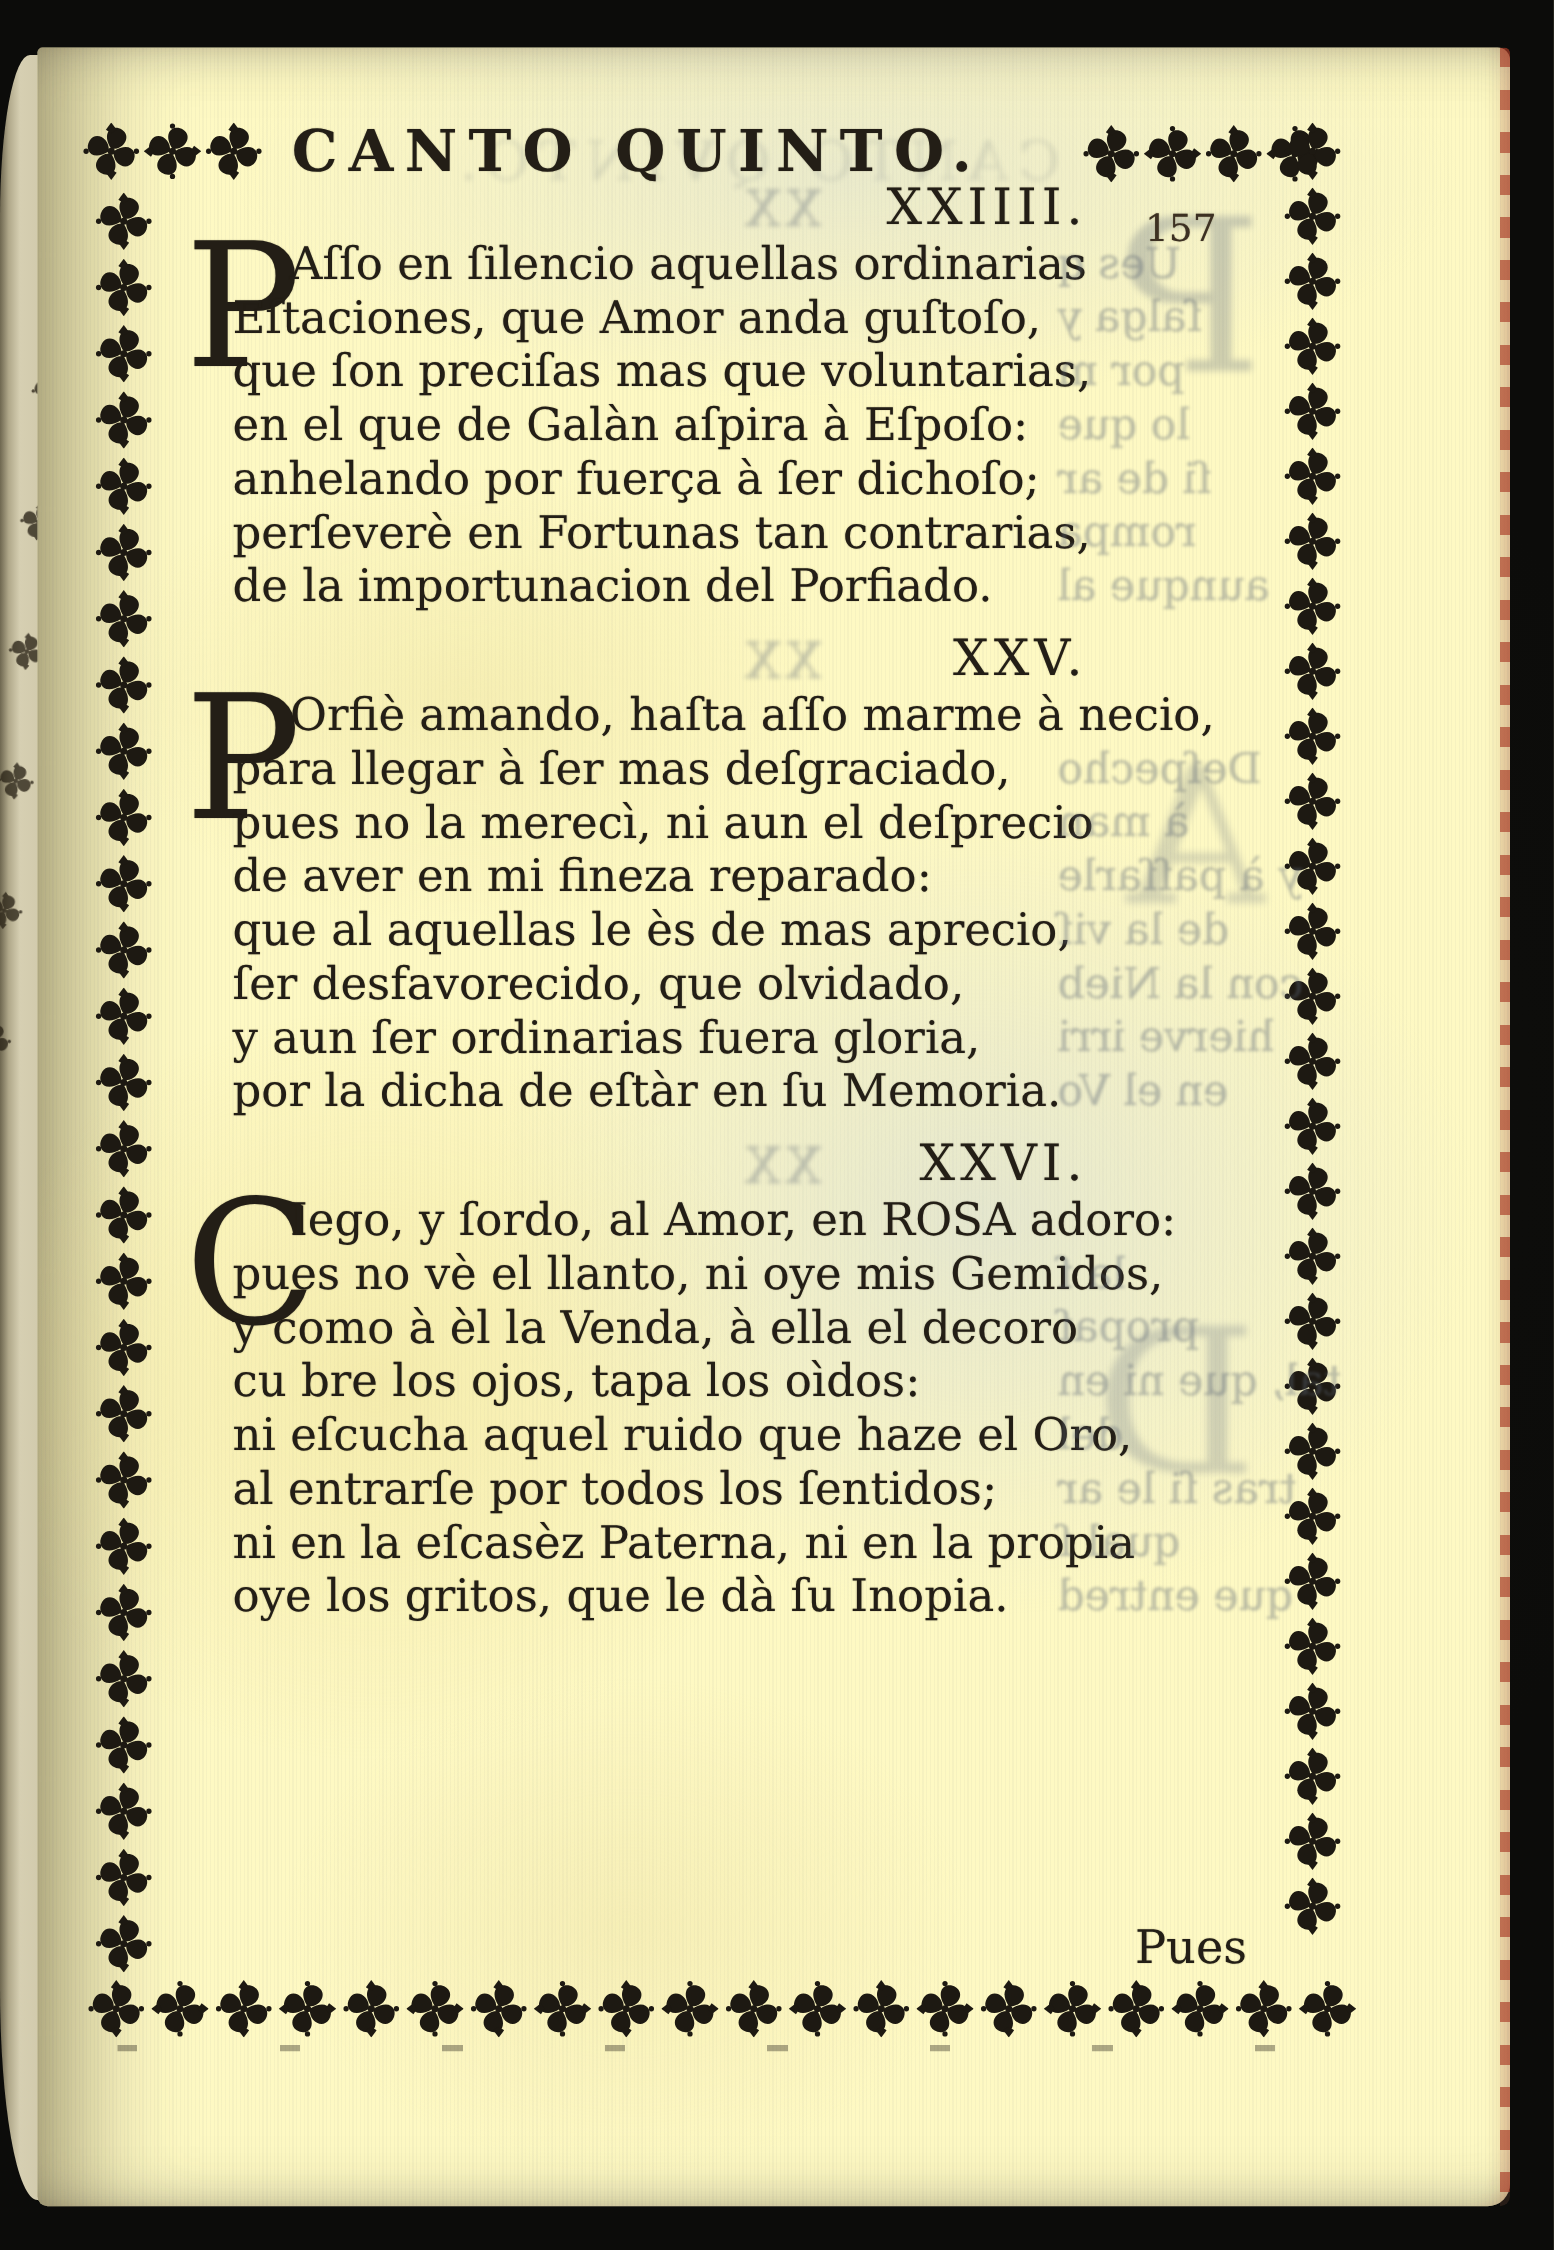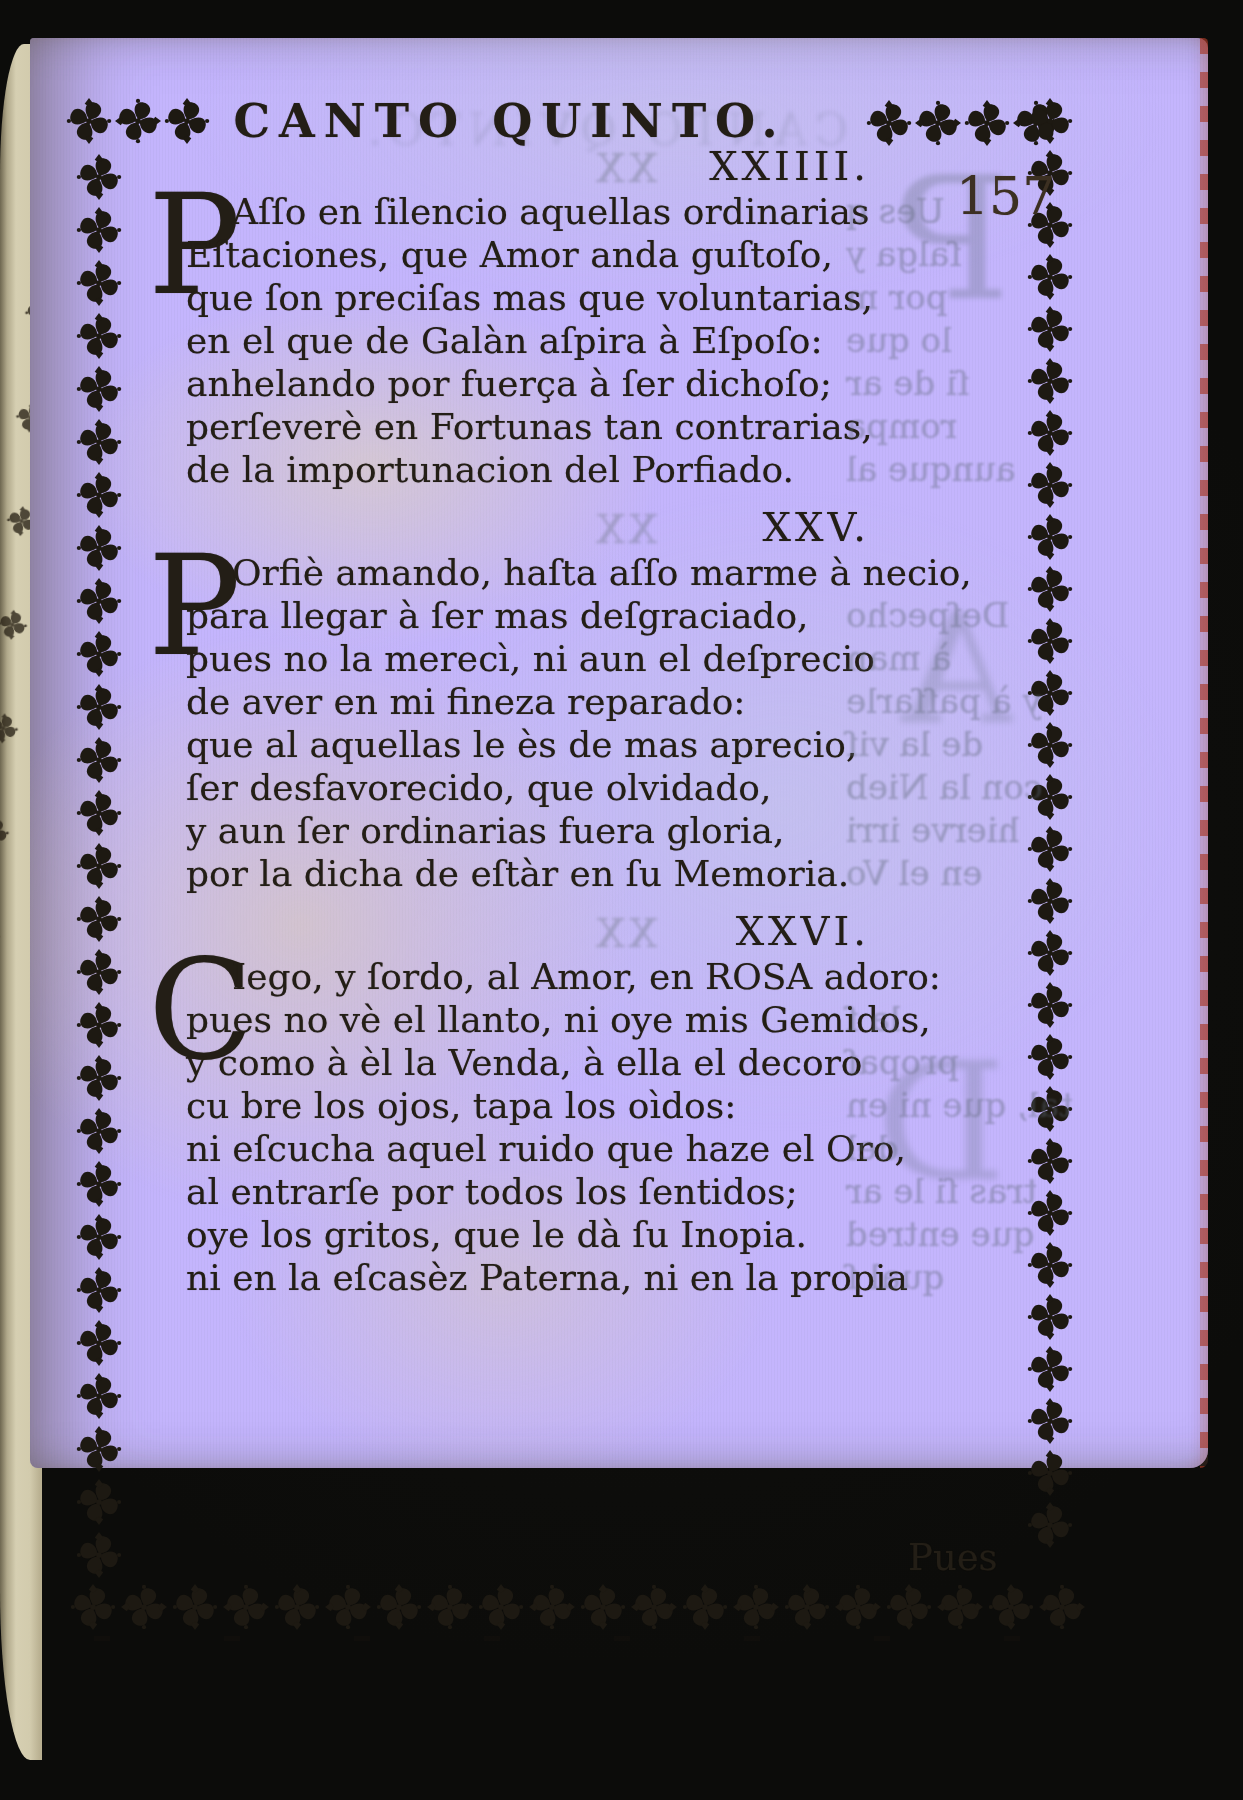--- a/index.html
+++ b/index.html
@@ -16,22 +16,22 @@
   .gutter-pages{
     position:absolute;left:0;top:44px;width:42px;height:1716px;overflow:hidden;
     background:linear-gradient(90deg,#6e6750 0,#b0a88a 7px,#d6cfb2 16px,#d2cbad 30px,#b9b091 40px);
     border-radius:24px 0 0 30px / 130px 0 0 170px;
   }
   .gutter-orn{position:absolute;left:2px;top:150px;display:flex;flex-direction:column;gap:74px;
     opacity:.78;filter:blur(.4px);transform:rotate(5deg);}
   .gutter-orn .fl{width:30px;height:30px;fill:#2a2317;}
   
   .page{
-    position:absolute;left:30px;top:38px;width:1178px;height:1430px;
-    background:#c4b5fd;
+    position:absolute;left:30px;top:38px;width:1178px;height:1727px;
+    background:#fef9c3;
     border-radius:4px 10px 18px 8px;
     box-shadow:
       inset 74px 0 90px -52px rgba(70,58,34,.55),
       inset -12px 0 16px -9px rgba(160,60,40,.28),
       inset 0 -24px 44px -30px rgba(95,95,88,.5),
       inset 0 26px 44px -32px rgba(95,95,90,.45);
   }
   .page-tint{position:absolute;inset:0;pointer-events:none;border-radius:inherit;background:
     radial-gradient(ellipse 430px 270px at 29% 30%, rgba(236,224,156,.42), transparent 68%),
     radial-gradient(ellipse 520px 470px at 23% 62%, rgba(233,217,140,.40), transparent 64%),
@@ -39,21 +39,21 @@
     radial-gradient(ellipse 640px 520px at 64% 54%, rgba(196,206,221,.42), transparent 62%),
     radial-gradient(ellipse 700px 260px at 55% 6%, rgba(198,206,218,.35), transparent 70%),
     repeating-linear-gradient(90deg, rgba(108,118,134,.055) 0 1px, transparent 1px 3px);}
   .fore-edge{position:absolute;right:0;top:0;bottom:0;width:8px;border-radius:0 10px 18px 0;
     background:repeating-linear-gradient(180deg, rgba(168,58,38,.8) 0 16px, rgba(190,120,95,.18) 16px 34px);
     filter:blur(.6px);opacity:.85;}
   
   .ink{color:#231e16;text-shadow:0 0 1px rgba(35,28,16,.45);}
   .title{position:absolute;left:100px;top:56px;width:760px;text-align:center;
     font-size:46px;letter-spacing:9px;font-weight:bold;}
-  .pagenum{position:absolute;left:926px;top:128px;font-size:52px;color:#3c3022;
+  .pagenum{position:absolute;left:886px;top:128px;font-size:30px;color:#3c3022;
     text-shadow:0 0 1px rgba(60,45,25,.5);}
   .textblock{position:absolute;left:120px;top:104px;width:900px;}
   .heading{width:720px;text-align:right;font-size:40px;line-height:48px;letter-spacing:4px;position:relative;}
   .stanza{position:relative;margin-bottom:12px;}
   .stanza-body{position:relative;}
   .dropcap{position:absolute;left:-2px;top:6px;font-size:138px;line-height:.72;}
   .line{position:relative;line-height:43px;font-size:36px;padding-left:36px;white-space:nowrap;}
   .line.l1{padding-left:82px;}
   .catchword{position:absolute;left:878px;top:1498px;font-size:37px;}
   
@@ -433,21 +433,21 @@
     <div class="stanza">
       <div class="heading"><span>XXVI.</span><span class="ghost-xx">XX</span></div>
       <div class="stanza-body">
         <span class="dropcap">C</span>
         <div class="line l1"><span>Iego, y ſordo, al Amor, en ROSA adoro:</span><span class="bleed"></span></div>
         <div class="line"><span>pues no vè el llanto, ni oye mis Gemidos,</span><span class="bleed">la ſ</span></div>
         <div class="line"><span>y como à èl la Venda, à ella el decoro</span><span class="bleed">propaſ</span></div>
         <div class="line"><span>cu bre los ojos, tapa los oìdos:</span><span class="bleed">tal, que ni en</span></div>
         <div class="line"><span>ni eſcucha aquel ruido que haze el Oro,</span><span class="bleed">del</span></div>
         <div class="line"><span>al entrarſe por todos los ſentidos;</span><span class="bleed">tras ſi le ar</span></div>
+        <div class="line"><span>ni en la eſcasèz Paterna, ni en la propia</span><span class="bleed">qual ſ</span></div>
         <div class="line"><span>oye los gritos, que le dà ſu Inopia.</span><span class="bleed">que entred</span></div>
-        <div class="line"><span>ni en la eſcasèz Paterna, ni en la propia</span><span class="bleed">qual ſ</span></div>
       </div>
     </div>
 
   </div>
 
   <div class="catchword ink">Pues</div>
 </div>
 
 </body></html>

